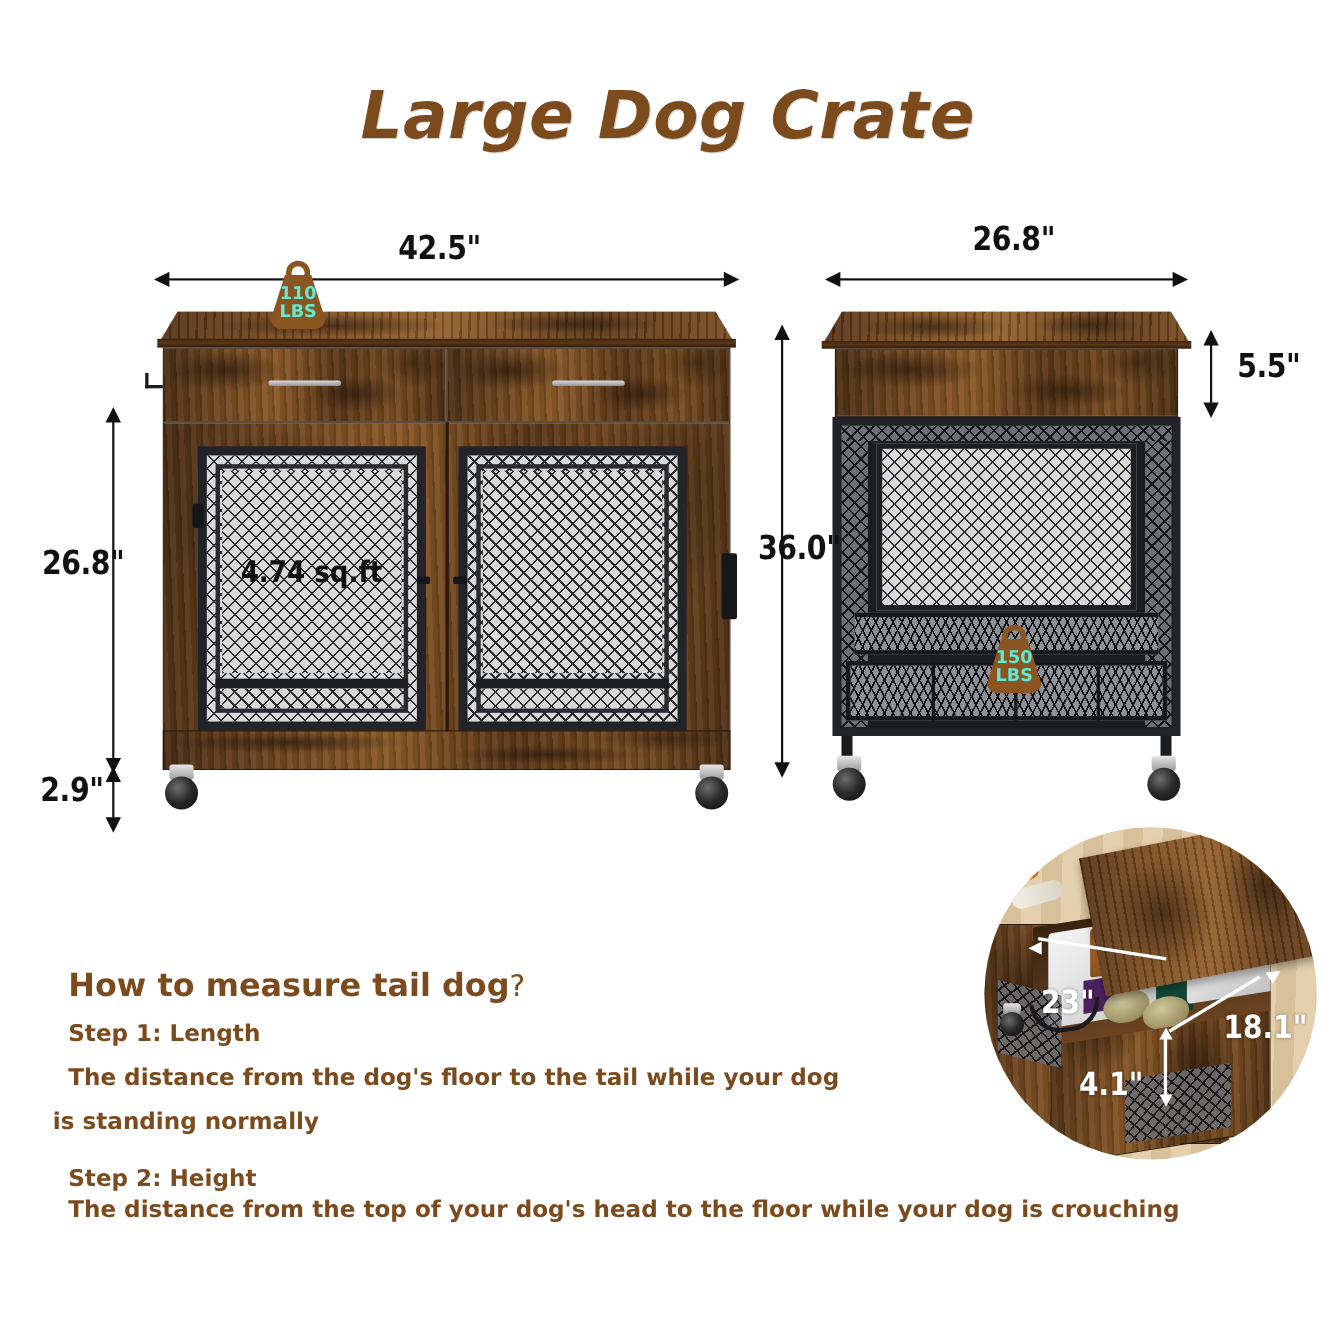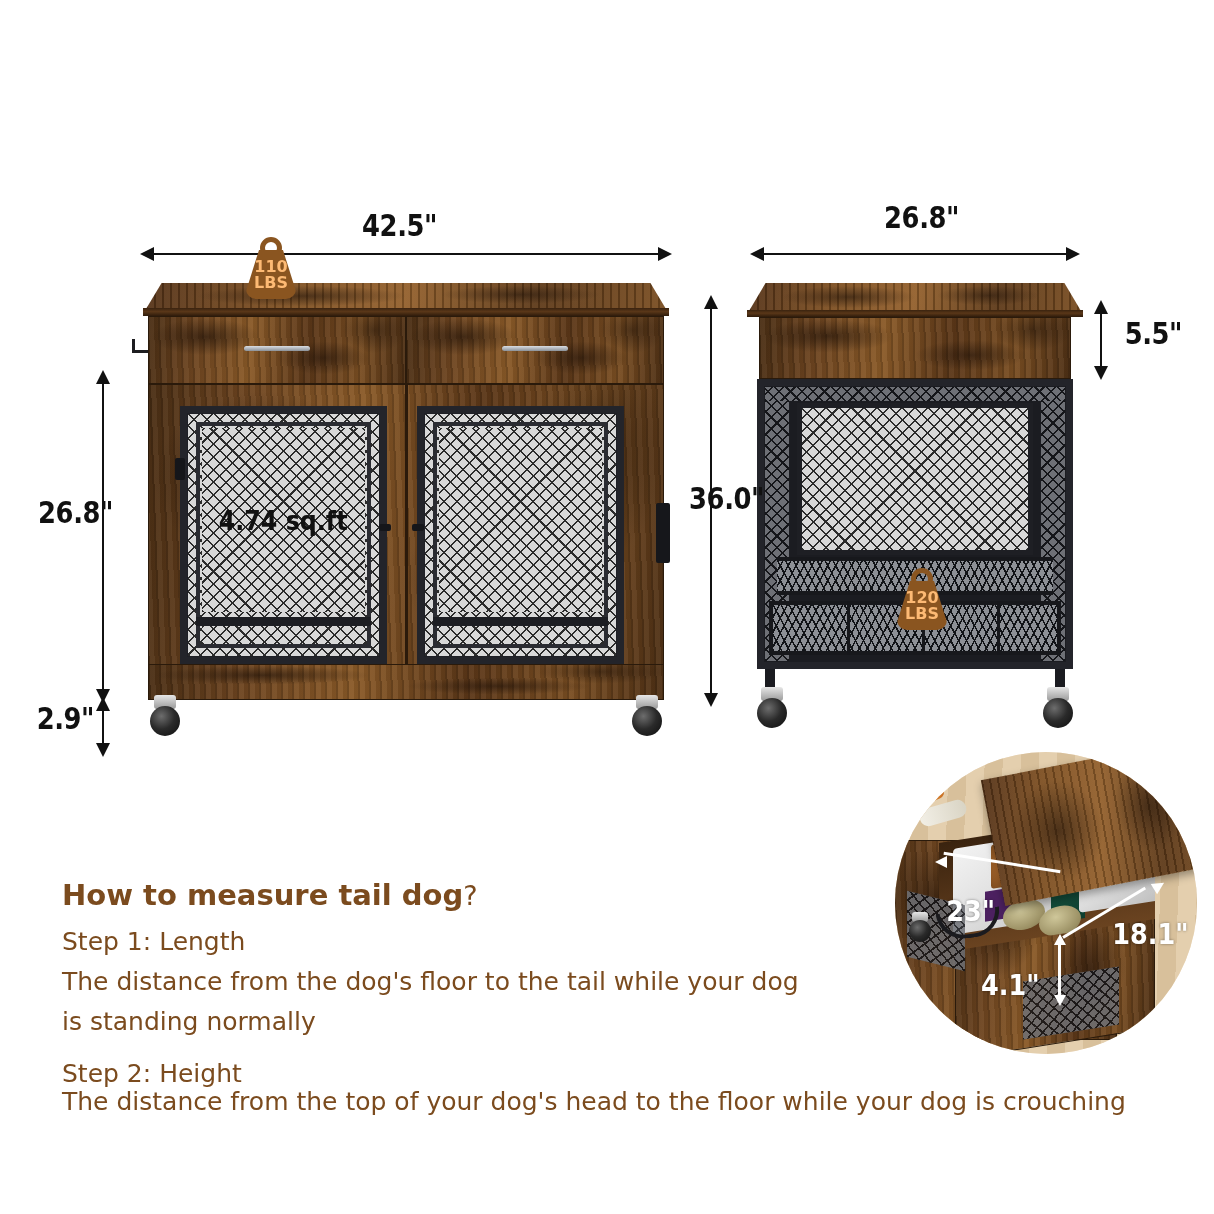--- a/index.html
+++ b/index.html
@@ -40,21 +40,21 @@
   .arr-h .hd.r { right:0; border-left:14px solid #111; }
   .arr-v .shaft { position:absolute; top:8px; bottom:8px; left:50%; width:2px; background:#111; transform:translateX(-50%); }
   .arr-v .hd { position:absolute; left:50%; transform:translateX(-50%); width:0; height:0;
                border-left:7px solid transparent; border-right:7px solid transparent; }
   .arr-v .hd.t { top:0; border-bottom:14px solid #111; }
   .arr-v .hd.b { bottom:0; border-top:14px solid #111; }
 
   
   .weight {
     position: absolute;
-    color: #fdba74;
+    color: #5eead4;
     font-family: "DejaVu Sans", sans-serif;
     font-weight: bold;
     text-align: center;
     line-height: 1.0;
     z-index: 40;
   }
   .weight .ring {
     position:absolute; left:50%; transform:translateX(-50%);
     border: 5px solid #8A5520; border-radius: 50%;
     background: transparent;
@@ -137,28 +137,29 @@
     transform: scaleX(0.88);
     text-shadow: 0 0 3px rgba(0,0,0,0.45);
   }
   .ins-arr { position:absolute; z-index:24; }
   .ins-arr .s { position:absolute; background:#fff; }
   .ins-arr .h { position:absolute; width:0; height:0; }
 
   
   .copy { position:absolute; color:#7B4B1E; font-family:"DejaVu Sans", sans-serif; white-space:nowrap; }
   .copy.h { font-weight:bold; font-size:29px; }
-  .copy.b { font-weight:normal; font-size:25px; }
+  .copy.b { font-weight:bold; font-size:21px; }
   .qmark { font-weight:normal; font-size:27px; }
 </style>
 </head>
 <body>
 
 <div id="page">
 
+  <div class="title">Large Dog Crate</div>
 
   <div>
 
     <div class="dim" style="left:356px; top:208px; font-size:30px;">42.5"</div>
     <div class="arr-h" style="left:140px; top:245px; width:532px; height:18px;">
       <div class="shaft"></div>
         <div class="hd l"></div>
         <div class="hd r"></div>
     </div>
 
@@ -266,21 +267,21 @@
 
         <div class="mesh-floor" style="position:absolute; left:12px; right:12px; top:222px; height:54px; border:4px solid #17181c;"></div>
         <div style="position:absolute; left:90px; top:222px; width:3px; height:54px; background:#16171b;"></div>
         <div style="position:absolute; left:165px; top:222px; width:3px; height:54px; background:#16171b;"></div>
         <div style="position:absolute; left:240px; top:222px; width:3px; height:54px; background:#16171b;"></div>
       </div>
 
       <div class="weight" style="left:152px; top:585px; width:50px; height:62px; top:285px;">
         <div class="ring" style="top:0; width:22px; height:22px;"></div>
         <div class="body" style="top:13px; height:49px; font-size:16px;">
-          <span>120</span>
+          <span>150</span>
           <span>LBS</span>
         </div>
       </div>
 
       <div style="position:absolute; left:20px; top:386px; width:10px; height:22px; background:#1b1c21;"></div>
       <div style="position:absolute; right:20px; top:386px; width:10px; height:22px; background:#1b1c21;"></div>
       <div class="caster" style="left:10px; top:404px; width:34px; height:46px;">
         <div class="mount"></div>
           <div class="wheel"></div>
       </div>
@@ -371,18 +372,18 @@
       <div class="h" style="left:1px; bottom:0; border-left:6px solid transparent; border-right:6px solid transparent; border-top:11px solid #fff;"></div>
     </div>
   </div>
 
   <div>
     <div class="copy h" style="left:62px; top:878px;">
       <span>How to measure tail dog</span><span class="qmark">?</span>
     </div>
     <div class="copy b" style="left:62px; top:927px;">Step 1: Length</div>
     <div class="copy b" style="left:62px; top:967px;">The distance from the dog's floor to the tail while your dog</div>
-    <div class="copy b" style="left:62px; top:1007px;">is standing normally</div>
+    <div class="copy b" style="left:48px; top:1007px;">is standing normally</div>
     <div class="copy b" style="left:62px; top:1047px;margin-top:12px;">Step 2: Height</div>
     <div class="copy b" style="left:62px; top:1087px;">The distance from the top of your dog's head to the floor while your dog is crouching</div>
   </div>
 
 </div>
 
 </body></html>

